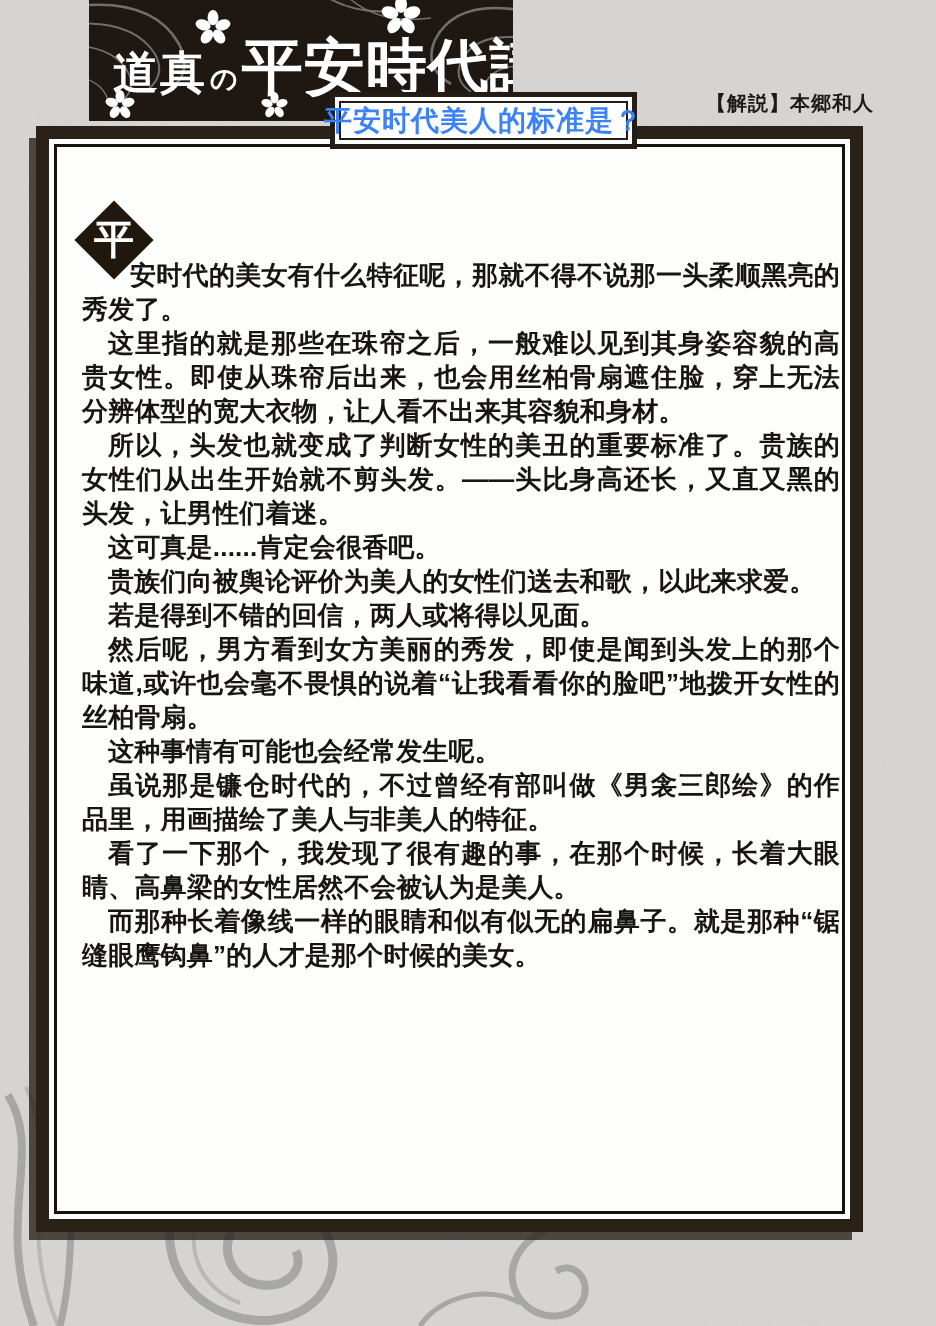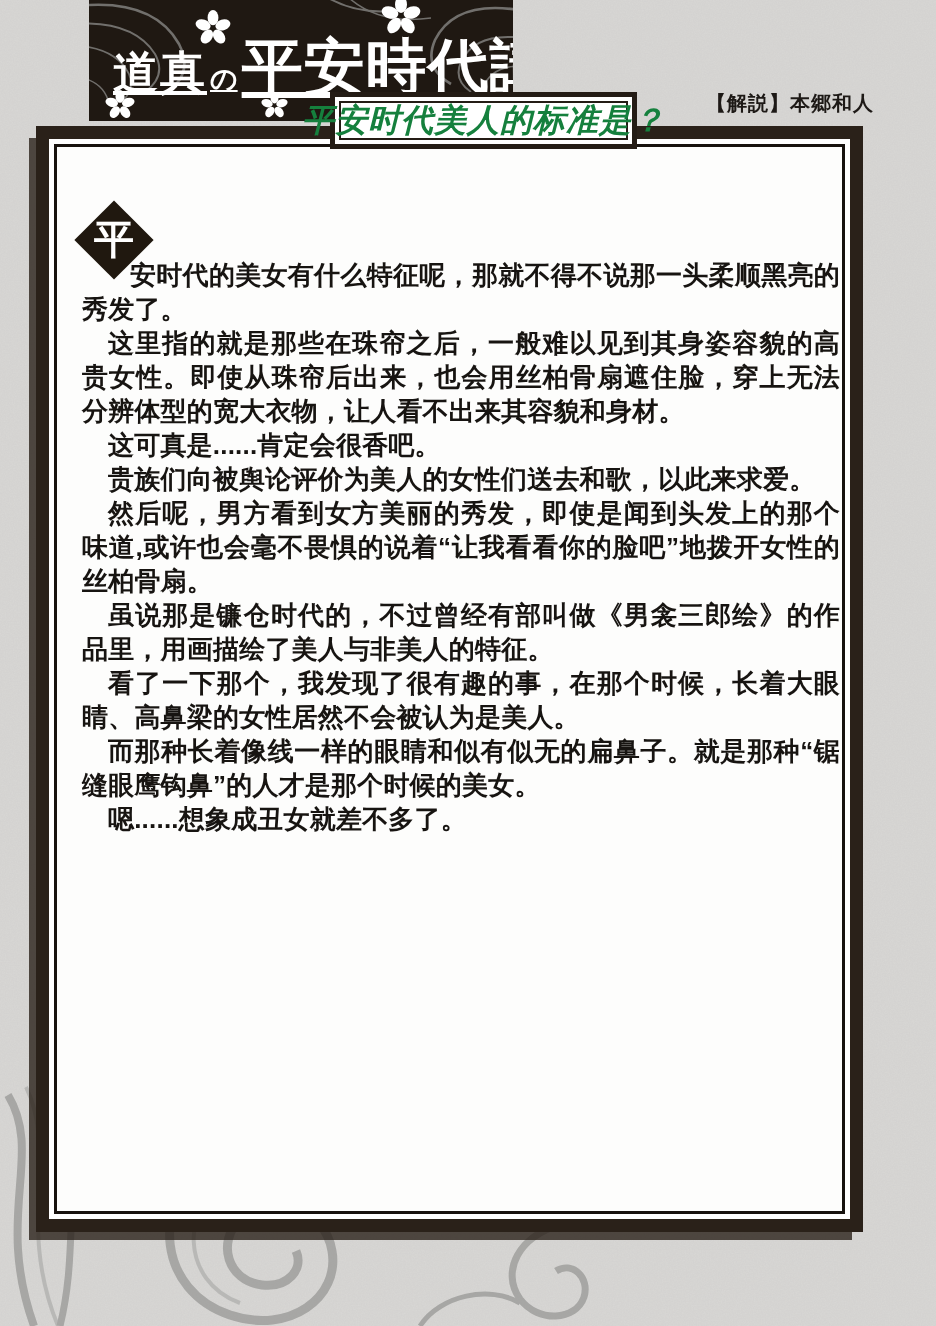--- a/index.html
+++ b/index.html
@@ -23,33 +23,33 @@
   
   .dc-box{float:left;width:48px;height:30px;position:relative;}
   .diamond{position:absolute;left:4px;top:-46px;width:56px;height:56px;background:#20180f;
            transform:rotate(45deg);display:flex;align-items:center;justify-content:center;}
   .diamond span{transform:rotate(-45deg);color:#ffffff;font-family:"Liberation Serif","DejaVu Serif",serif;
            font-size:40px;font-weight:700;line-height:1;}
 
   
   .banner{position:absolute;z-index:3;left:89px;top:0;width:424px;height:121px;background:#1f1812;overflow:hidden;}
   .banner-title{position:absolute;left:24px;bottom:12px;display:flex;align-items:baseline;white-space:nowrap;
-                font-family:"Liberation Serif","DejaVu Serif",serif;color:#ffffff;z-index:2;text-decoration:underline;}
+                font-family:"Liberation Serif","DejaVu Serif",serif;color:#ffffff;z-index:2;}
   .t-pre{font-size:45px;font-weight:700;letter-spacing:2px;}
   .t-no{font-size:27px;font-weight:700;margin:0 4px 0 3px;}
   .t-main{font-size:61px;font-weight:700;letter-spacing:1px;}
   .flower{position:absolute;z-index:1;}
 
   
   .subtitle{position:absolute;z-index:4;left:330px;top:92px;width:307px;height:57px;
             background:#241c15;padding:5px;box-sizing:border-box;}
   .subtitle .gap{background:#fff;width:100%;height:100%;padding:4px;box-sizing:border-box;}
   .subtitle .inner{width:100%;height:100%;box-sizing:border-box;border:2px solid #241c15;background:#fff;
             display:flex;align-items:center;justify-content:center;
-            font-size:32px;font-weight:700;color:#15803d;letter-spacing:1px;white-space:nowrap;font-style:italic;}
+            font-size:28px;font-weight:700;color:#3b82f6;letter-spacing:1px;white-space:nowrap;}
 
   
   .credit{position:absolute;z-index:3;left:706px;top:90px;
           font-family:"Liberation Serif","DejaVu Serif",serif;
           font-size:20px;font-weight:700;color:#1d1916;letter-spacing:1px;white-space:nowrap;}
 </style>
 </head>
 <body>
 
 <div class="page">
@@ -80,27 +80,29 @@
       <div class="frame-inner">
         <div class="content">
           <p class="first">
             <span class="dc-box">
               <span class="diamond">
                   <span>平</span>
                 </span>
             </span><span>安时代的美女有什么特征呢，那就不得不说那一头柔顺黑亮的秀发了。</span>
           </p>
           <p>这里指的就是那些在珠帘之后，一般难以见到其身姿容貌的高贵女性。即使从珠帘后出来，也会用丝柏骨扇遮住脸，穿上无法分辨体型的宽大衣物，让人看不出来其容貌和身材。</p>
+          <p>所以，头发也就变成了判断女性的美丑的重要标准了。贵族的女性们从出生开始就不剪头发。——头比身高还长，又直又黑的头发，让男性们着迷。</p>
           <p>这可真是......肯定会很香吧。</p>
           <p>贵族们向被舆论评价为美人的女性们送去和歌，以此来求爱。</p>
+          <p>若是得到不错的回信，两人或将得以见面。</p>
           <p>然后呢，男方看到女方美丽的秀发，即使是闻到头发上的那个味道,或许也会毫不畏惧的说着“让我看看你的脸吧”地拨开女性的丝柏骨扇。</p>
+          <p>这种事情有可能也会经常发生呢。</p>
           <p>虽说那是镰仓时代的，不过曾经有部叫做《男衾三郎绘》的作品里，用画描绘了美人与非美人的特征。</p>
           <p>看了一下那个，我发现了很有趣的事，在那个时候，长着大眼睛、高鼻梁的女性居然不会被认为是美人。</p>
           <p>而那种长着像线一样的眼睛和似有似无的扁鼻子。就是那种“锯缝眼鹰钩鼻”的人才是那个时候的美女。</p>
-          <p>嗯......想象成丑女就差不多了。</p>
         </div>
       </div>
     </div>
   </div>
 
   <div class="banner">
     <svg width="424" height="121" viewBox="0 0 424 121" style="position:absolute;inset:0;" aria-hidden="true">
       <g fill="none" stroke="#8d8d8b" opacity="0.75">
         <path d="M -12 6 Q 64 -2 90 44 Q 106 76 74 94" stroke-width="2.6"></path>
         <path d="M -16 24 Q 44 20 66 54 Q 78 76 56 92" stroke-width="2"></path>

